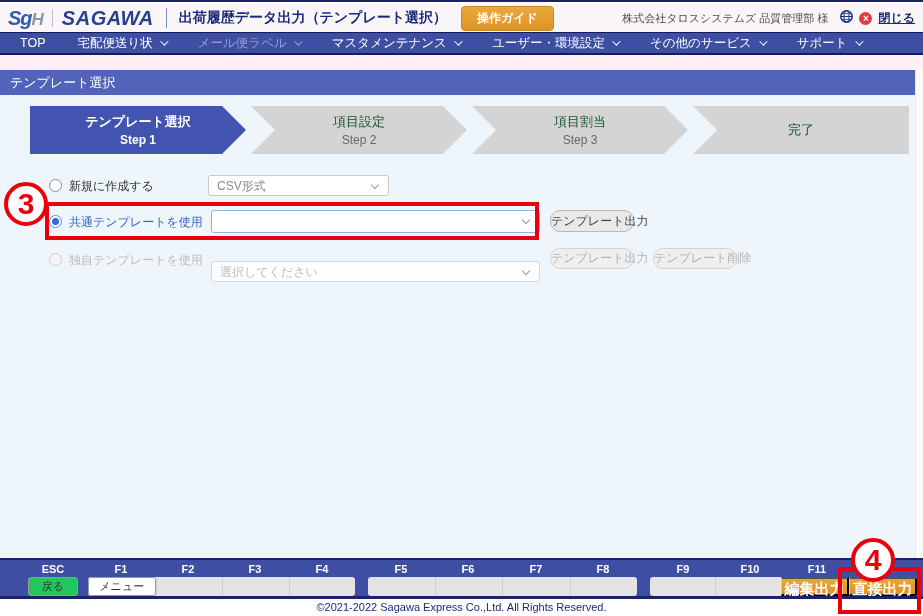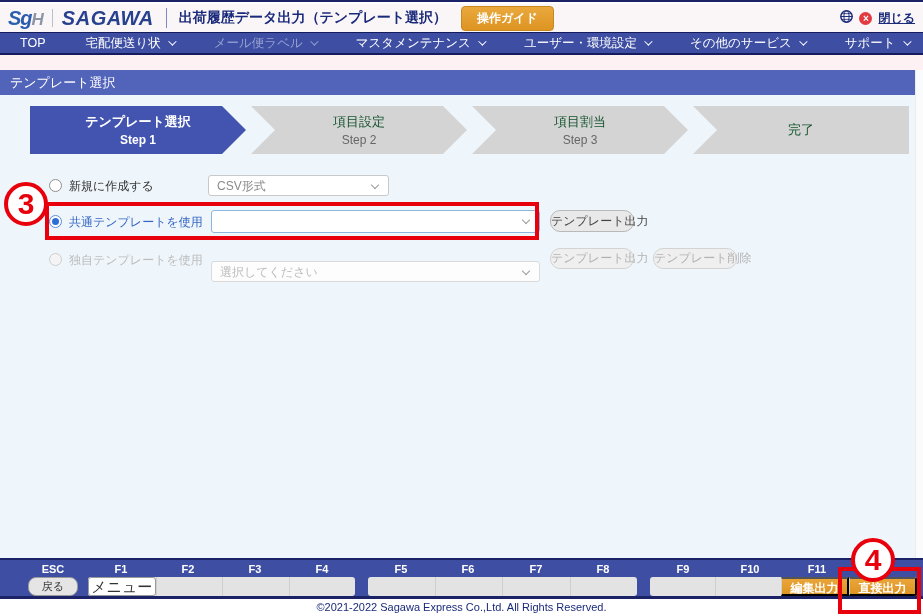--- a/index.html
+++ b/index.html
@@ -17,21 +17,21 @@
   .title-sep { width:1px; height:20px; background:#7c89c4; margin:0 12px; }
   .page-title { color:#1a2a7a; font-weight:bold; font-size:14px; }
   .guide-btn { margin-left:14px; background:linear-gradient(#eaa93d,#dd9422); border:1px solid #c7891f; border-radius:4px; color:#fff; font-weight:bold; font-size:12px; padding:3px 15px; cursor:pointer; }
   .tb-right { margin-left:auto; display:flex; align-items:center; gap:6px; }
   .account-text { font-size:11px; color:#4a4a4a; margin-right:6px; }
   .tb-link { font-size:12px; font-weight:bold; color:#1a2a7a; text-decoration:underline; cursor:pointer; }
   .globe { display:inline-block; vertical-align:middle; }
   .close-ic { display:inline-block; width:13px; height:13px; border-radius:50%; background:#e23b3f; color:#fff; font-size:10px; font-weight:bold; line-height:13px; text-align:center; }
 
   
-  .nav { position:absolute; left:0; top:30px; width:923px; height:23px; background:#3e4fa3; border-top:1px solid #151c5e; border-bottom:2px solid #151c5e; display:flex; align-items:center; padding-left:20px; gap:40px; }
+  .nav { position:absolute; left:0; top:30px; width:923px; height:23px; background:#3e4fa3; border-top:1px solid #151c5e; border-bottom:2px solid #151c5e; display:flex; align-items:center; padding-left:20px; gap:32px; }
   .nav-item { color:#fff; font-size:12.5px; display:flex; align-items:center; gap:7px; cursor:pointer; white-space:nowrap; }
   .nav-item.disabled { color:#97a0cf; }
   .chev { display:inline-block; width:6px; height:6px; border-right:1.8px solid currentColor; border-bottom:1.8px solid currentColor; transform:rotate(45deg) translateY(-2px); }
 
   
   .pink-strip { position:absolute; left:0; top:53px; width:923px; height:15px; background:#fdf1f4; }
   .section-bar { position:absolute; left:0; top:68px; width:915px; height:25px; background:#5263ba; color:#fff; font-size:13px; line-height:25px; padding-left:10px; }
   .scroll-strip { position:absolute; left:915px; top:68px; width:8px; height:488px; background:#fafbfc; border-left:1px solid #ececec; }
 
   
@@ -72,40 +72,41 @@
   
   .callout-circle { position:absolute; border:4px solid #e8000d; border-radius:50%; background:#fff; color:#e8000d; font-weight:bold; display:flex; align-items:center; justify-content:center; z-index:30; }
   .hl-box { position:absolute; border:4px solid #e8000d; z-index:25; pointer-events:none; }
 
   
   .fnbar { position:absolute; left:0; top:556px; width:923px; height:41px; background:#3e4fa3; border-top:2px solid #1b2266; border-bottom:3px solid #1b2266; }
   .fn-label { position:absolute; top:3px; width:40px; text-align:center; color:#fff; font-size:11px; font-weight:bold; }
   .fn-group { position:absolute; top:17px; height:19px; background:#e3e3e3; border-radius:3px; display:flex; overflow:hidden; }
   .fn-cell { flex:1; border-left:1px solid #cfcfcf; }
   .fn-cell:first-child { border-left:none; }
-  .fn-btn-white { position:absolute; top:17px; height:19px; background:#e5e5e5; border:1px solid #9a9a9a; border-radius:8px; font-size:11px; color:#333; text-align:center; line-height:17px; cursor:pointer; }
-  .fn-cell.white { background:#fff; border:1px solid #9a9a9a; border-radius:3px; font-size:15px; color:#333; text-align:center; line-height:17px; cursor:pointer; }
-  .fn-cell.orange { background:linear-gradient(#eaa53a,#dd9422); font-size:12px; font-weight:bold; color:#fff; text-align:center; line-height:19px; cursor:pointer; }
+  .fn-btn-white { position:absolute; top:17px; height:19px; background:#22c55e; border:1px solid #9a9a9a; border-radius:3px; font-size:11px; color:#333; text-align:center; line-height:17px; cursor:pointer; }
+  .fn-cell.white { background:#fff; border:1px solid #9a9a9a; border-radius:3px; font-size:11px; color:#333; text-align:center; line-height:17px; cursor:pointer; }
+  .fn-cell.orange { background:linear-gradient(#eaa53a,#dd9422); font-size:15px; font-weight:bold; color:#fff; text-align:center; line-height:19px; cursor:pointer; }
 
   
   .footer { position:absolute; left:0; top:597px; width:923px; height:19px; background:#fff; text-align:center; font-size:11px; color:#1a2a7a; line-height:17px; }
 </style>
 </head>
 <body>
 
 <div id="page">
 
   <div class="titlebar">
     <span class="logo-mark"><span class="sg">Sg</span><span class="h">H</span></span>
     <span class="logo-sep1"></span>
     <span class="logo-sagawa">SAGAWA</span>
     <span class="title-sep"></span>
     <span class="page-title">出荷履歴データ出力（テンプレート選択）</span>
     <button class="guide-btn">操作ガイド</button>
     <span class="tb-right">
+      <span class="account-text">株式会社タロスシステムズ 品質管理部 様</span>
       <span class="globe"><svg width="13" height="13" viewBox="0 0 16 16">
             <circle cx="8" cy="8" r="7" fill="none" stroke="#1a2a7a" stroke-width="1.8"></circle>
             <ellipse cx="8" cy="8" rx="3.2" ry="7" fill="none" stroke="#1a2a7a" stroke-width="1.2"></ellipse>
             <line x1="1" y1="8" x2="15" y2="8" stroke="#1a2a7a" stroke-width="1.2"></line>
             <line x1="2.2" y1="4.5" x2="13.8" y2="4.5" stroke="#1a2a7a" stroke-width="1"></line>
             <line x1="2.2" y1="11.5" x2="13.8" y2="11.5" stroke="#1a2a7a" stroke-width="1"></line>
           </svg></span>
       <span class="close-ic">×</span>
       <a class="tb-link">閉じる</a>
     </span>

